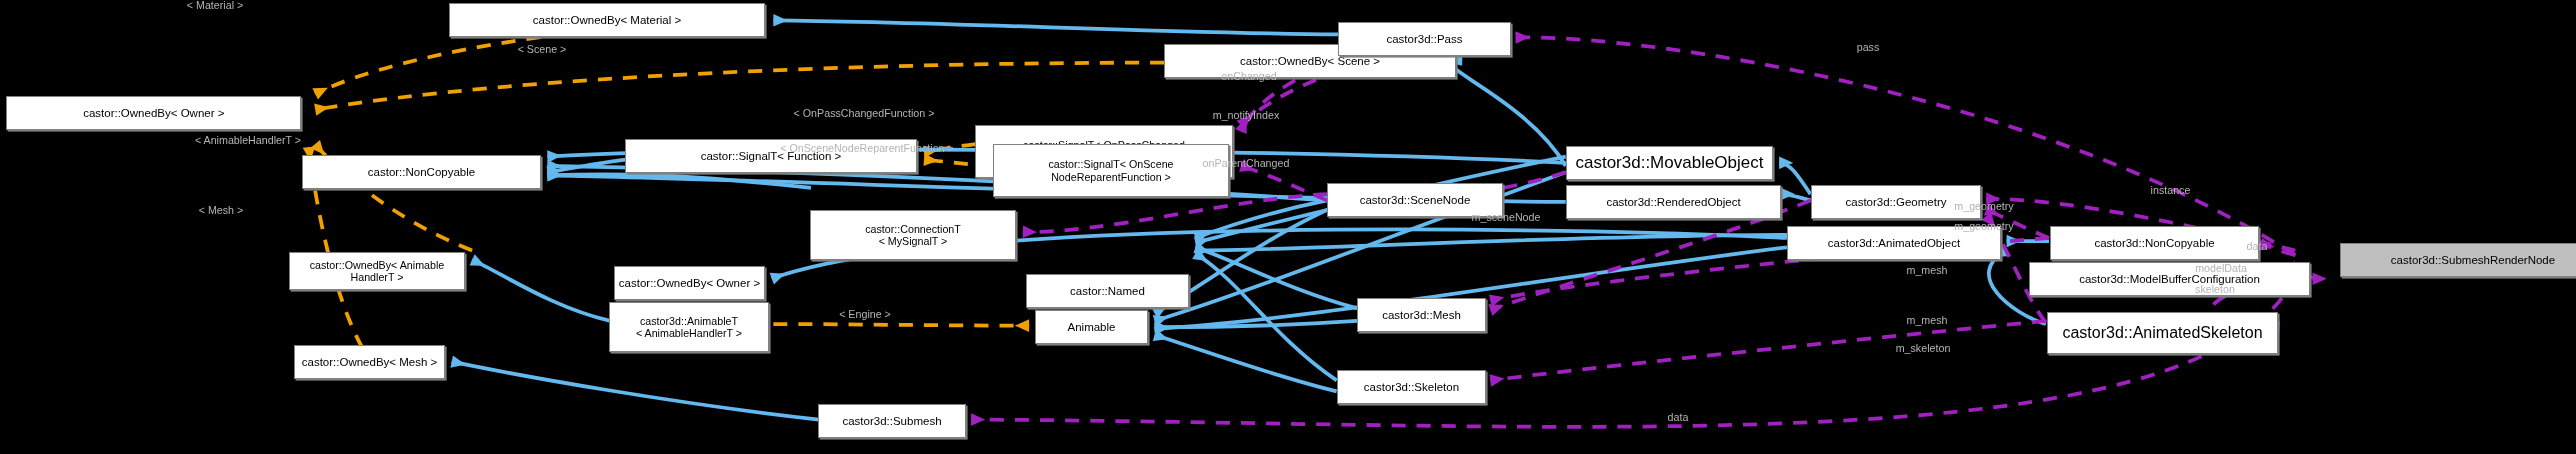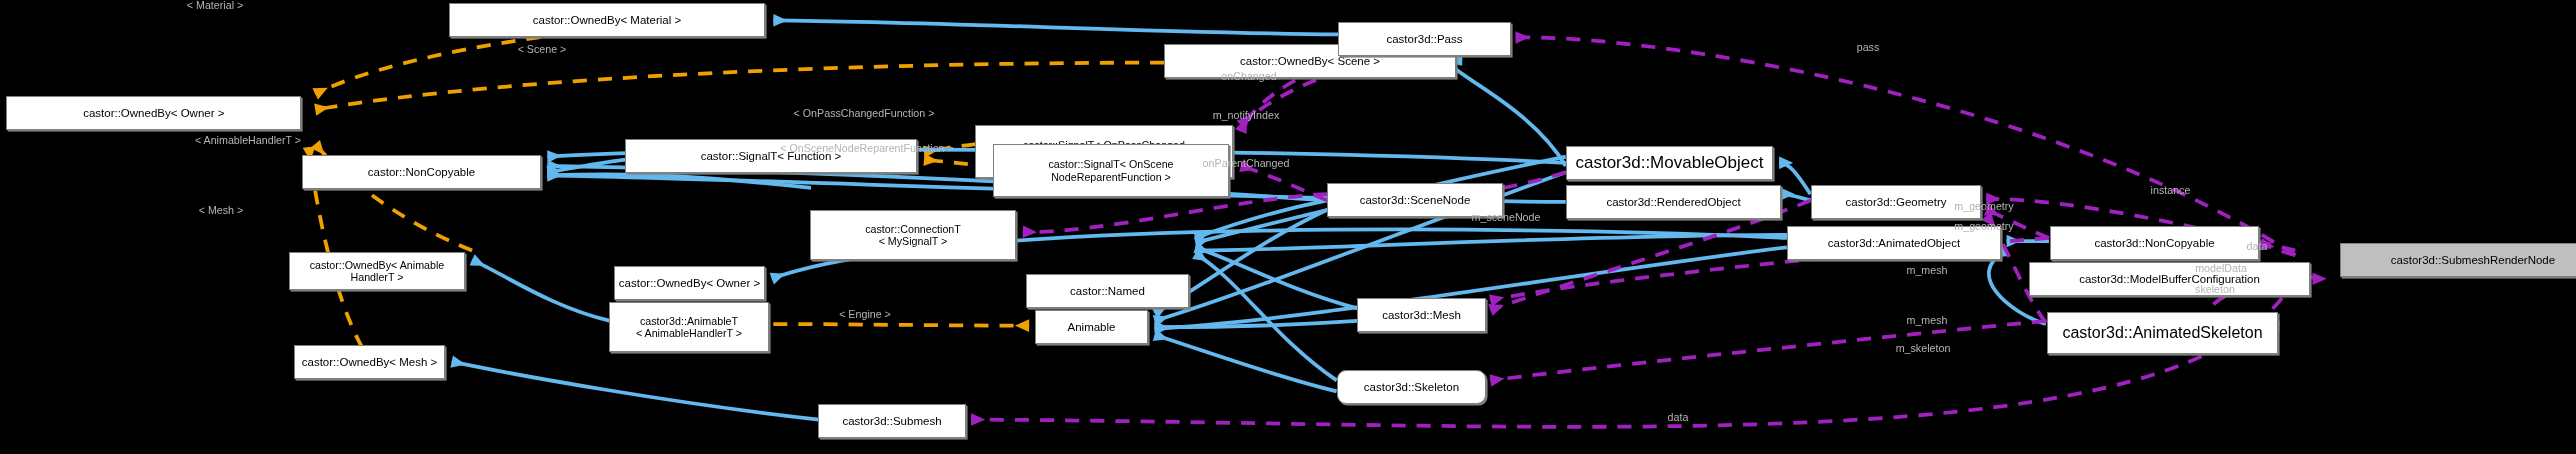--- a/index.html
+++ b/index.html
@@ -146,21 +146,21 @@
 &lt; MySignalT &gt;</div>
       <div class="node" style="left: 1026px; top: 230px; width: 163px; height: 34px; font-size: 11.5px; margin-top: 44px;">castor::Named</div>
       <div class="node" style="left: 289px; top: 229px; width: 176px; height: 38px; font-size: 10.7px; margin-top: 23px;">castor::OwnedBy&lt; Animable
 HandlerT &gt;</div>
       <div class="node" style="left: 614px; top: 266px; width: 151px; height: 34px; font-size: 11.5px;">castor::OwnedBy&lt; Owner &gt;</div>
       <div class="node" style="left: 609px; top: 302px; width: 160px; height: 50px; font-size: 10.7px;">castor3d::AnimableT
 &lt; AnimableHandlerT &gt;</div>
       <div class="node" style="left: 1035px; top: 310px; width: 113px; height: 34px; font-size: 11.5px;">Animable</div>
       <div class="node" style="left: 294px; top: 345px; width: 151px; height: 34px; font-size: 11.5px;">castor::OwnedBy&lt; Mesh &gt;</div>
       <div class="node" style="left: 818px; top: 404px; width: 148px; height: 34px; font-size: 11.5px;">castor3d::Submesh</div>
-      <div class="node" style="left: 1337px; top: 370px; width: 149px; height: 34px; font-size: 11.5px; border-radius: 9px;">castor3d::Skeleton</div>
+      <div class="node" style="left: 1337px; top: 370px; width: 149px; height: 34px; font-size: 11.5px;">castor3d::Skeleton</div>
       <div class="node" style="left: 1357px; top: 298px; width: 129px; height: 34px; font-size: 11.5px;">castor3d::Mesh</div>
       <div class="node" style="left: 1327px; top: 183px; width: 176px; height: 34px; font-size: 11.5px;">castor3d::SceneNode</div>
       <div class="node" style="left: 1566px; top: 146px; width: 207px; height: 34px; font-size: 17px;">castor3d::MovableObject</div>
       <div class="node" style="left: 1566px; top: 185px; width: 215px; height: 34px; font-size: 11.5px;">castor3d::RenderedObject</div>
       <div class="node" style="left: 1811px; top: 185px; width: 170px; height: 34px; font-size: 11.5px;">castor3d::Geometry</div>
       <div class="node" style="left: 1787px; top: 226px; width: 214px; height: 34px; font-size: 11.5px;">castor3d::AnimatedObject</div>
       <div class="node" style="left: 2050px; top: 226px; width: 209px; height: 34px; font-size: 11.5px;">castor3d::NonCopyable</div>
       <div class="node" style="left: 2029px; top: 262px; width: 281px; height: 34px; font-size: 11.5px;">castor3d::ModelBufferConfiguration</div>
       <div class="node" style="left: 2047px; top: 312px; width: 231px; height: 42px; font-size: 16px;">castor3d::AnimatedSkeleton</div>
       <div class="node highlight" style="left: 2296px; top: 243px; width: 266px; height: 34px; font-size: 11.5px; margin-left: 44px;">castor3d::SubmeshRenderNode</div>

